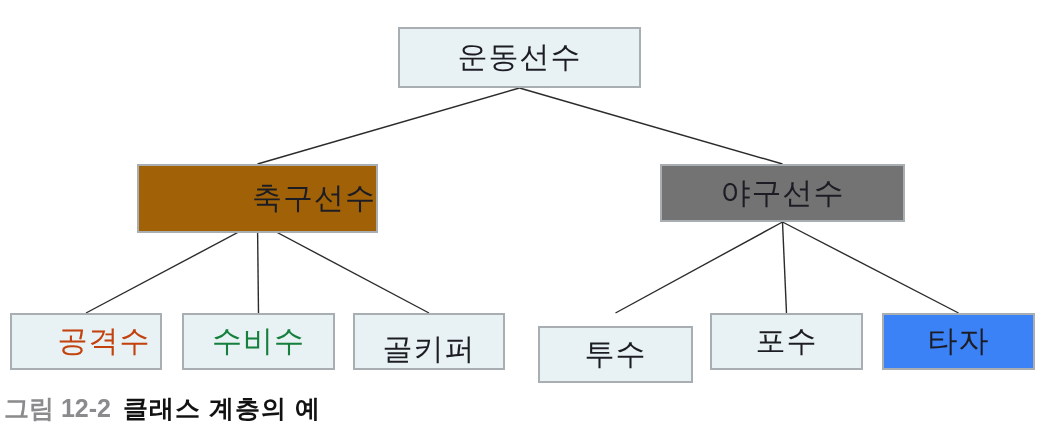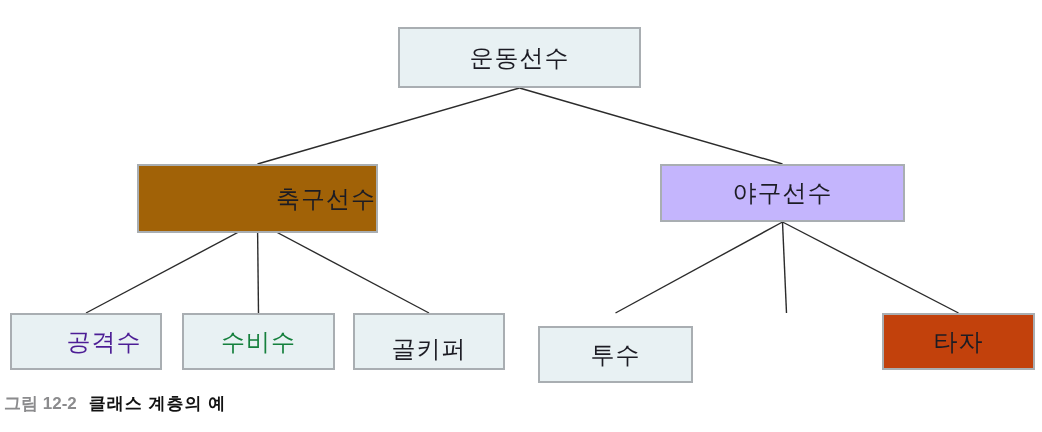--- a/index.html
+++ b/index.html
@@ -25,30 +25,30 @@
   .tree-node {
     position: absolute;
     box-sizing: border-box;
     background: #e8f1f3;
     border: 2px solid #a9aeb2;
     display: flex;
     align-items: center;
     justify-content: center;
   }
   .tree-node .node-label {
-    font-size: 24px;
+    font-size: 30px;
     color: #1c1c24;
     letter-spacing: 1px;
     white-space: nowrap;
   }
   .figure-caption {
     position: absolute;
     left: 4px;
     top: 392px;
-    font-size: 17px;
+    font-size: 25px;
     font-weight: bold;
     white-space: nowrap;
   }
   .caption-label {
     color: #8b8b8d;
     margin-right: 12px;
   }
   .caption-title {
     color: #121212;
     letter-spacing: 1px;
@@ -68,34 +68,37 @@
       <line x1="782.5" y1="222" x2="786.5" y2="313" stroke="#2b2b2b" stroke-width="1.4"></line>
       <line x1="782.5" y1="222" x2="958.5" y2="313" stroke="#2b2b2b" stroke-width="1.4"></line>
     </svg>
 
   <div class="tree-node" style="left: 398px; top: 27px; width: 243px; height: 61px; background: rgb(232, 241, 243); border-color: rgb(169, 174, 178);">
       <span class="node-label" style="color: rgb(28, 28, 36);">운동선수</span>
     </div>
     <div class="tree-node" style="left: 137px; top: 164px; width: 241px; height: 69px; background: #a16207; border-color: rgb(169, 174, 178); justify-content: flex-end;">
       <span class="node-label" style="color: rgb(28, 28, 36);">축구선수</span>
     </div>
-    <div class="tree-node" style="left: 660px; top: 164px; width: 245px; height: 58px; background: #c4b5fd; border-color: rgb(169, 174, 178);">
+    <div class="tree-node" style="left: 660px; top: 164px; width: 245px; height: 58px; background: #737373; border-color: rgb(169, 174, 178);">
       <span class="node-label" style="color: rgb(28, 28, 36);">야구선수</span>
     </div>
     <div class="tree-node" style="left: 10px; top: 313px; width: 152px; height: 57px; background: rgb(232, 241, 243); border-color: rgb(169, 174, 178);">
-      <span class="node-label" style="color: #4c1d95; margin-left: 36px;">공격수</span>
+      <span class="node-label" style="color: #c2410c; margin-left: 36px;">공격수</span>
     </div>
     <div class="tree-node" style="left: 182px; top: 313px; width: 153px; height: 57px; background: rgb(232, 241, 243); border-color: rgb(169, 174, 178);">
       <span class="node-label" style="color: #15803d;">수비수</span>
     </div>
     <div class="tree-node" style="left: 353px; top: 313px; width: 152px; height: 57px; background: rgb(232, 241, 243); border-color: rgb(169, 174, 178);">
       <span class="node-label" style="color: rgb(28, 28, 36); margin-top: 15px;">골키퍼</span>
     </div>
     <div class="tree-node" style="left: 538px; top: 326px; width: 155px; height: 57px; background: rgb(232, 241, 243); border-color: rgb(169, 174, 178);">
       <span class="node-label" style="color: rgb(28, 28, 36);">투수</span>
     </div>
-    <div class="tree-node" style="left: 882px; top: 313px; width: 153px; height: 57px; background: #c2410c; border-color: rgb(169, 174, 178);">
+    <div class="tree-node" style="left: 710px; top: 313px; width: 153px; height: 57px; background: rgb(232, 241, 243); border-color: rgb(169, 174, 178);">
+      <span class="node-label" style="color: rgb(28, 28, 36);">포수</span>
+    </div>
+    <div class="tree-node" style="left: 882px; top: 313px; width: 153px; height: 57px; background: #3b82f6; border-color: rgb(169, 174, 178);">
       <span class="node-label" style="color: rgb(28, 28, 36);">타자</span>
     </div>
     <div class="figure-caption">
     <span class="caption-label">그림 12-2</span><span class="caption-title">클래스 계층의 예</span>
   </div>
 </div>
 
 </body></html>

